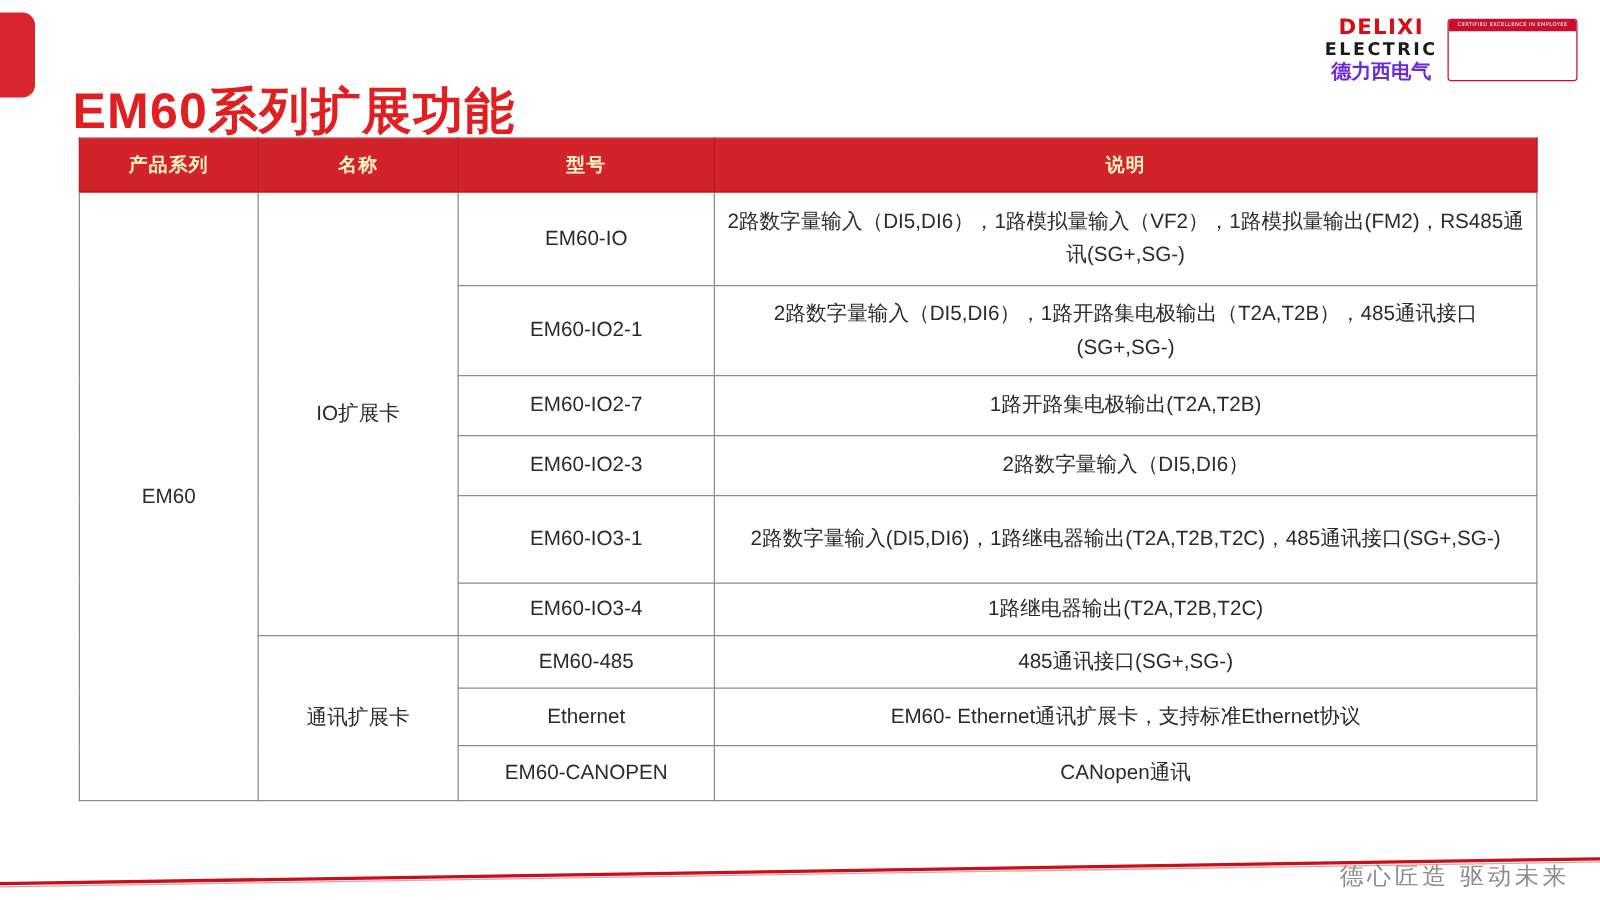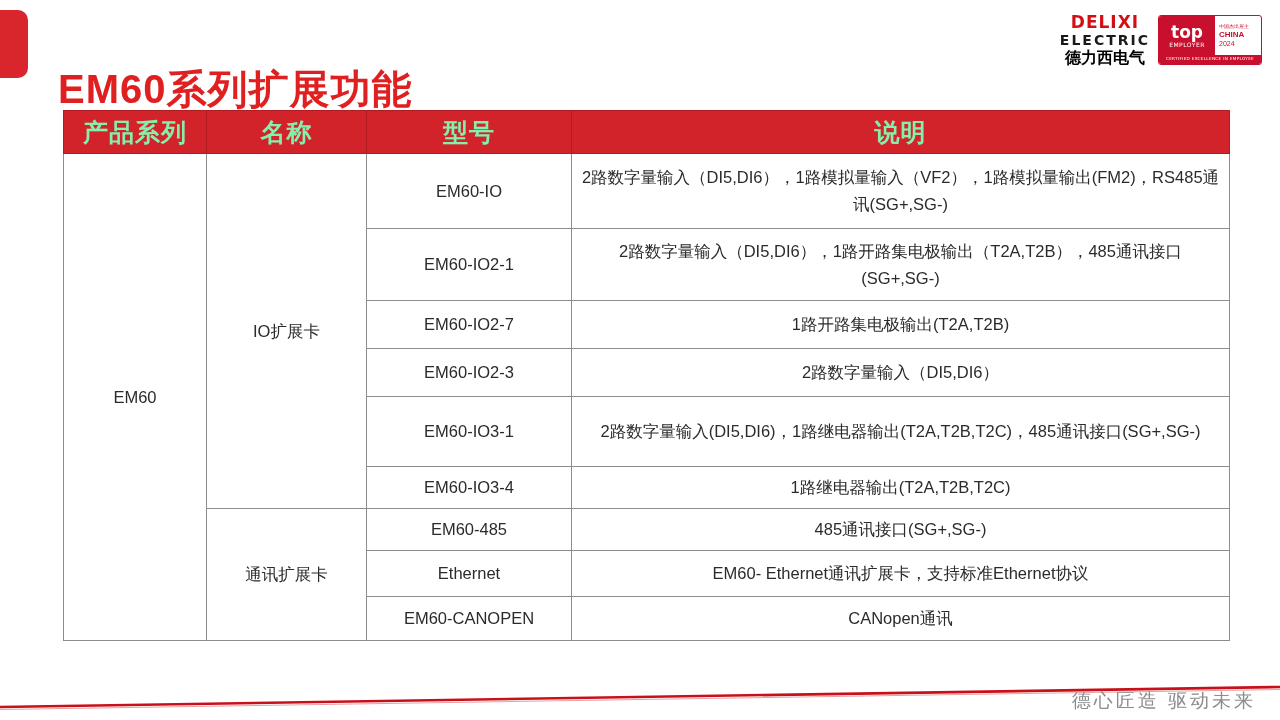--- a/index.html
+++ b/index.html
@@ -42,21 +42,21 @@
     font-size: 17px; font-weight: bold; color: #d40f14;
     letter-spacing: 1px;
     font-family: "DejaVu Sans", sans-serif;
   }
   .delixi-sub {
     font-size: 14px; font-weight: bold; color: #1a1a1a;
     letter-spacing: 2px; margin-top: 2px;
     font-family: "DejaVu Sans", sans-serif;
   }
   .delixi-cn {
-    font-size: 16px; font-weight: bold; color: #000000;
+    font-size: 16px; font-weight: bold; color: #6d28d9;
     letter-spacing: 0px; margin-top: 3px;
   }
   .top-badge {
     width: 104px; height: 50px;
     border: 1.5px solid #c8102e;
     border-radius: 3px;
     display: flex; flex-direction: column;
     overflow: hidden;
     background: #fff;
   }
@@ -98,22 +98,22 @@
     table-layout: fixed;
   }
   table.spec th, table.spec td {
     border: 1px solid #8c8c8c;
     text-align: center;
     vertical-align: middle;
     color: #2b2b2b;
   }
   table.spec thead th {
     background: #d2232a;
-    color: #86efac;
-    font-size: 25px;
+    color: #fef9c3;
+    font-size: 15px;
     font-weight: bold;
     height: 43px;
     border-color: #b01c22;
     letter-spacing: 1px;
     margin-left: 32px;
   }
   table.spec tbody td { font-size: 16.5px; line-height: 27px; padding: 4px 8px; }
   td.series { font-size: 17px; }
   td.name   { font-size: 17px; }
   td.model  { font-size: 17px; }
@@ -138,31 +138,20 @@
   <div class="title-accent"></div>
   <div class="slide-title">EM60系列扩展功能</div>
 
   <div class="logo-block">
     <div class="delixi">
       <div class="delixi-en">DELIXI</div>
       <div class="delixi-sub">ELECTRIC</div>
       <div class="delixi-cn">德力西电气</div>
     </div>
     <div class="top-badge">
-      <div class="top-badge-main">
-        <div class="top-badge-left">
-          <div class="tb-top">top</div>
-          <div class="tb-emp">EMPLOYER</div>
-        </div>
-        <div class="top-badge-right">
-          <div class="tb-cn">中国杰出雇主</div>
-          <div class="tb-country">CHINA</div>
-          <div class="tb-year">2024</div>
-        </div>
-      </div>
       <div class="top-badge-foot">CERTIFIED EXCELLENCE IN EMPLOYEE CONDITIONS</div>
     </div>
   </div>
 
   <div class="tbl-wrap">
     <table class="spec">
       <colgroup>
         <col style="width:143px">
         <col style="width:160px">
         <col style="width:205px">

